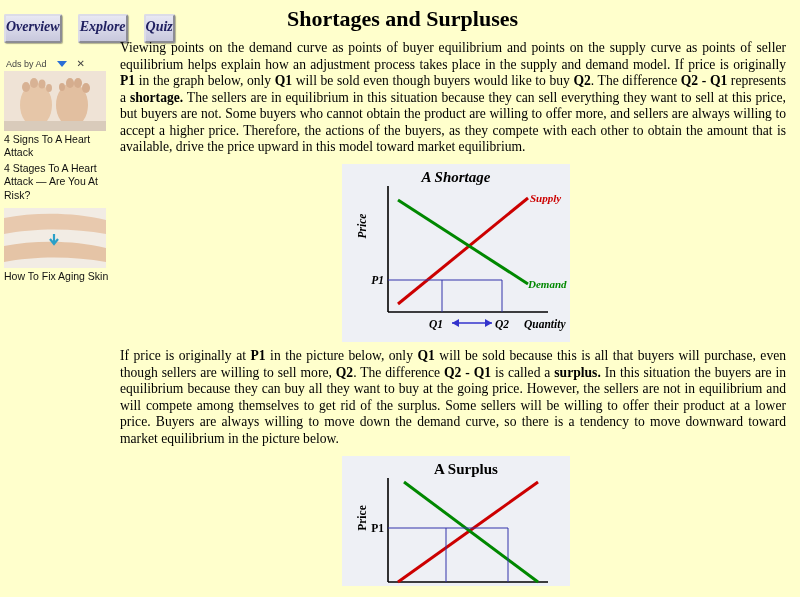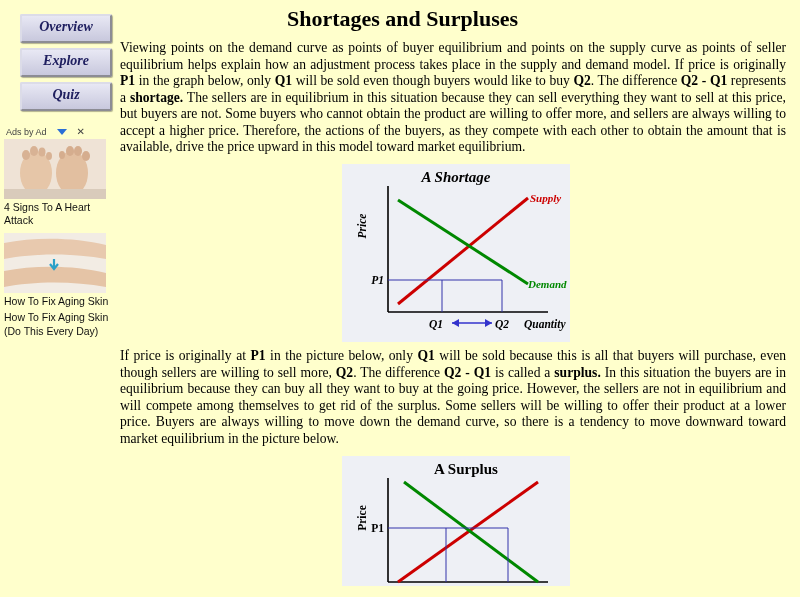--- a/index.html
+++ b/index.html
@@ -39,22 +39,23 @@
   }
   .content {
     flex: 1 1 auto;
     padding: 0 14px 0 8px;
   }
 
   
   .navbuttons {
     margin-top: -22px;
     display: flex;
-    flex-direction: column;
+    flex-direction: row;
     align-items: flex-end;
+    gap: 16px;
   }
   .navbtn {
     width: 88px;
     height: 25px;
     margin-bottom: 5px;
     background: linear-gradient(#e8e8f4, #c8c8dd);
     border: 2px outset #dcdce8;
     border-radius: 2px;
     font-family: "Liberation Serif", serif;
     font-size: 14px;
@@ -170,33 +171,33 @@
         <ellipse cx="38" cy="13" rx="3.5" ry="4.5" fill="#d8b294"></ellipse>
         <ellipse cx="45" cy="17" rx="3" ry="4" fill="#d8b294"></ellipse>
         <ellipse cx="58" cy="16" rx="3" ry="4" fill="#d5ad8e"></ellipse>
         <ellipse cx="66" cy="12" rx="4" ry="5" fill="#d5ad8e"></ellipse>
         <ellipse cx="74" cy="12" rx="4" ry="5" fill="#d5ad8e"></ellipse>
         <ellipse cx="82" cy="17" rx="4" ry="5" fill="#d5ad8e"></ellipse>
         <rect x="0" y="50" width="102" height="10" fill="#d9cbbb"></rect>
       </svg>
       <div class="ad-text">
         <span>4 Signs To A Heart Attack</span>
+        <span class="t2">4 Stages To A Heart Attack — Are You At Risk?</span>
       </div>
     </div>
 
     <div class="ad">
       <svg class="ad-img" viewBox="0 0 102 60">
         <rect x="0" y="0" width="102" height="60" fill="#f2ece4"></rect>
         <path d="M0 10 C30 4, 70 4, 102 12 L102 26 C70 20, 30 20, 0 26 Z" fill="#e8c9ae"></path>
         <path d="M0 38 C30 32, 70 32, 102 40 L102 54 C70 48, 30 48, 0 54 Z" fill="#e5c4a6"></path>
         <path d="M50 26 L50 34 M46 31 L50 36 L54 31" stroke="#2aa0c8" stroke-width="2.2" fill="none"></path>
       </svg>
       <div class="ad-text">
         <span>How To Fix Aging Skin</span>
-        <span class="t2">How To Fix Aging Skin (Do This Every Day)</span>
       </div>
     </div>
 
 
   </div>
 
   <div class="content">
 
     <p class="para"><span>Viewing points on the demand curve as points of buyer equilibrium and points on the supply curve as points of seller equilibrium helps explain how an adjustment process takes place in the supply and demand model. If price is originally </span><span class="b">P1</span><span> in the graph below, only </span><span class="b">Q1</span><span> will be sold even though buyers would like to buy </span><span class="b">Q2</span><span>. The difference </span><span class="b">Q2 - Q1</span><span> represents a </span><span class="b">shortage.</span><span> The sellers are in equilibrium in this situation because they can sell everything they want to sell at this price, but buyers are not. Some buyers who cannot obtain the product are willing to offer more, and sellers are always willing to accept a higher price. Therefore, the actions of the buyers, as they compete with each other to obtain the amount that is available, drive the price upward in this model toward market equilibrium.</span></p>
 

